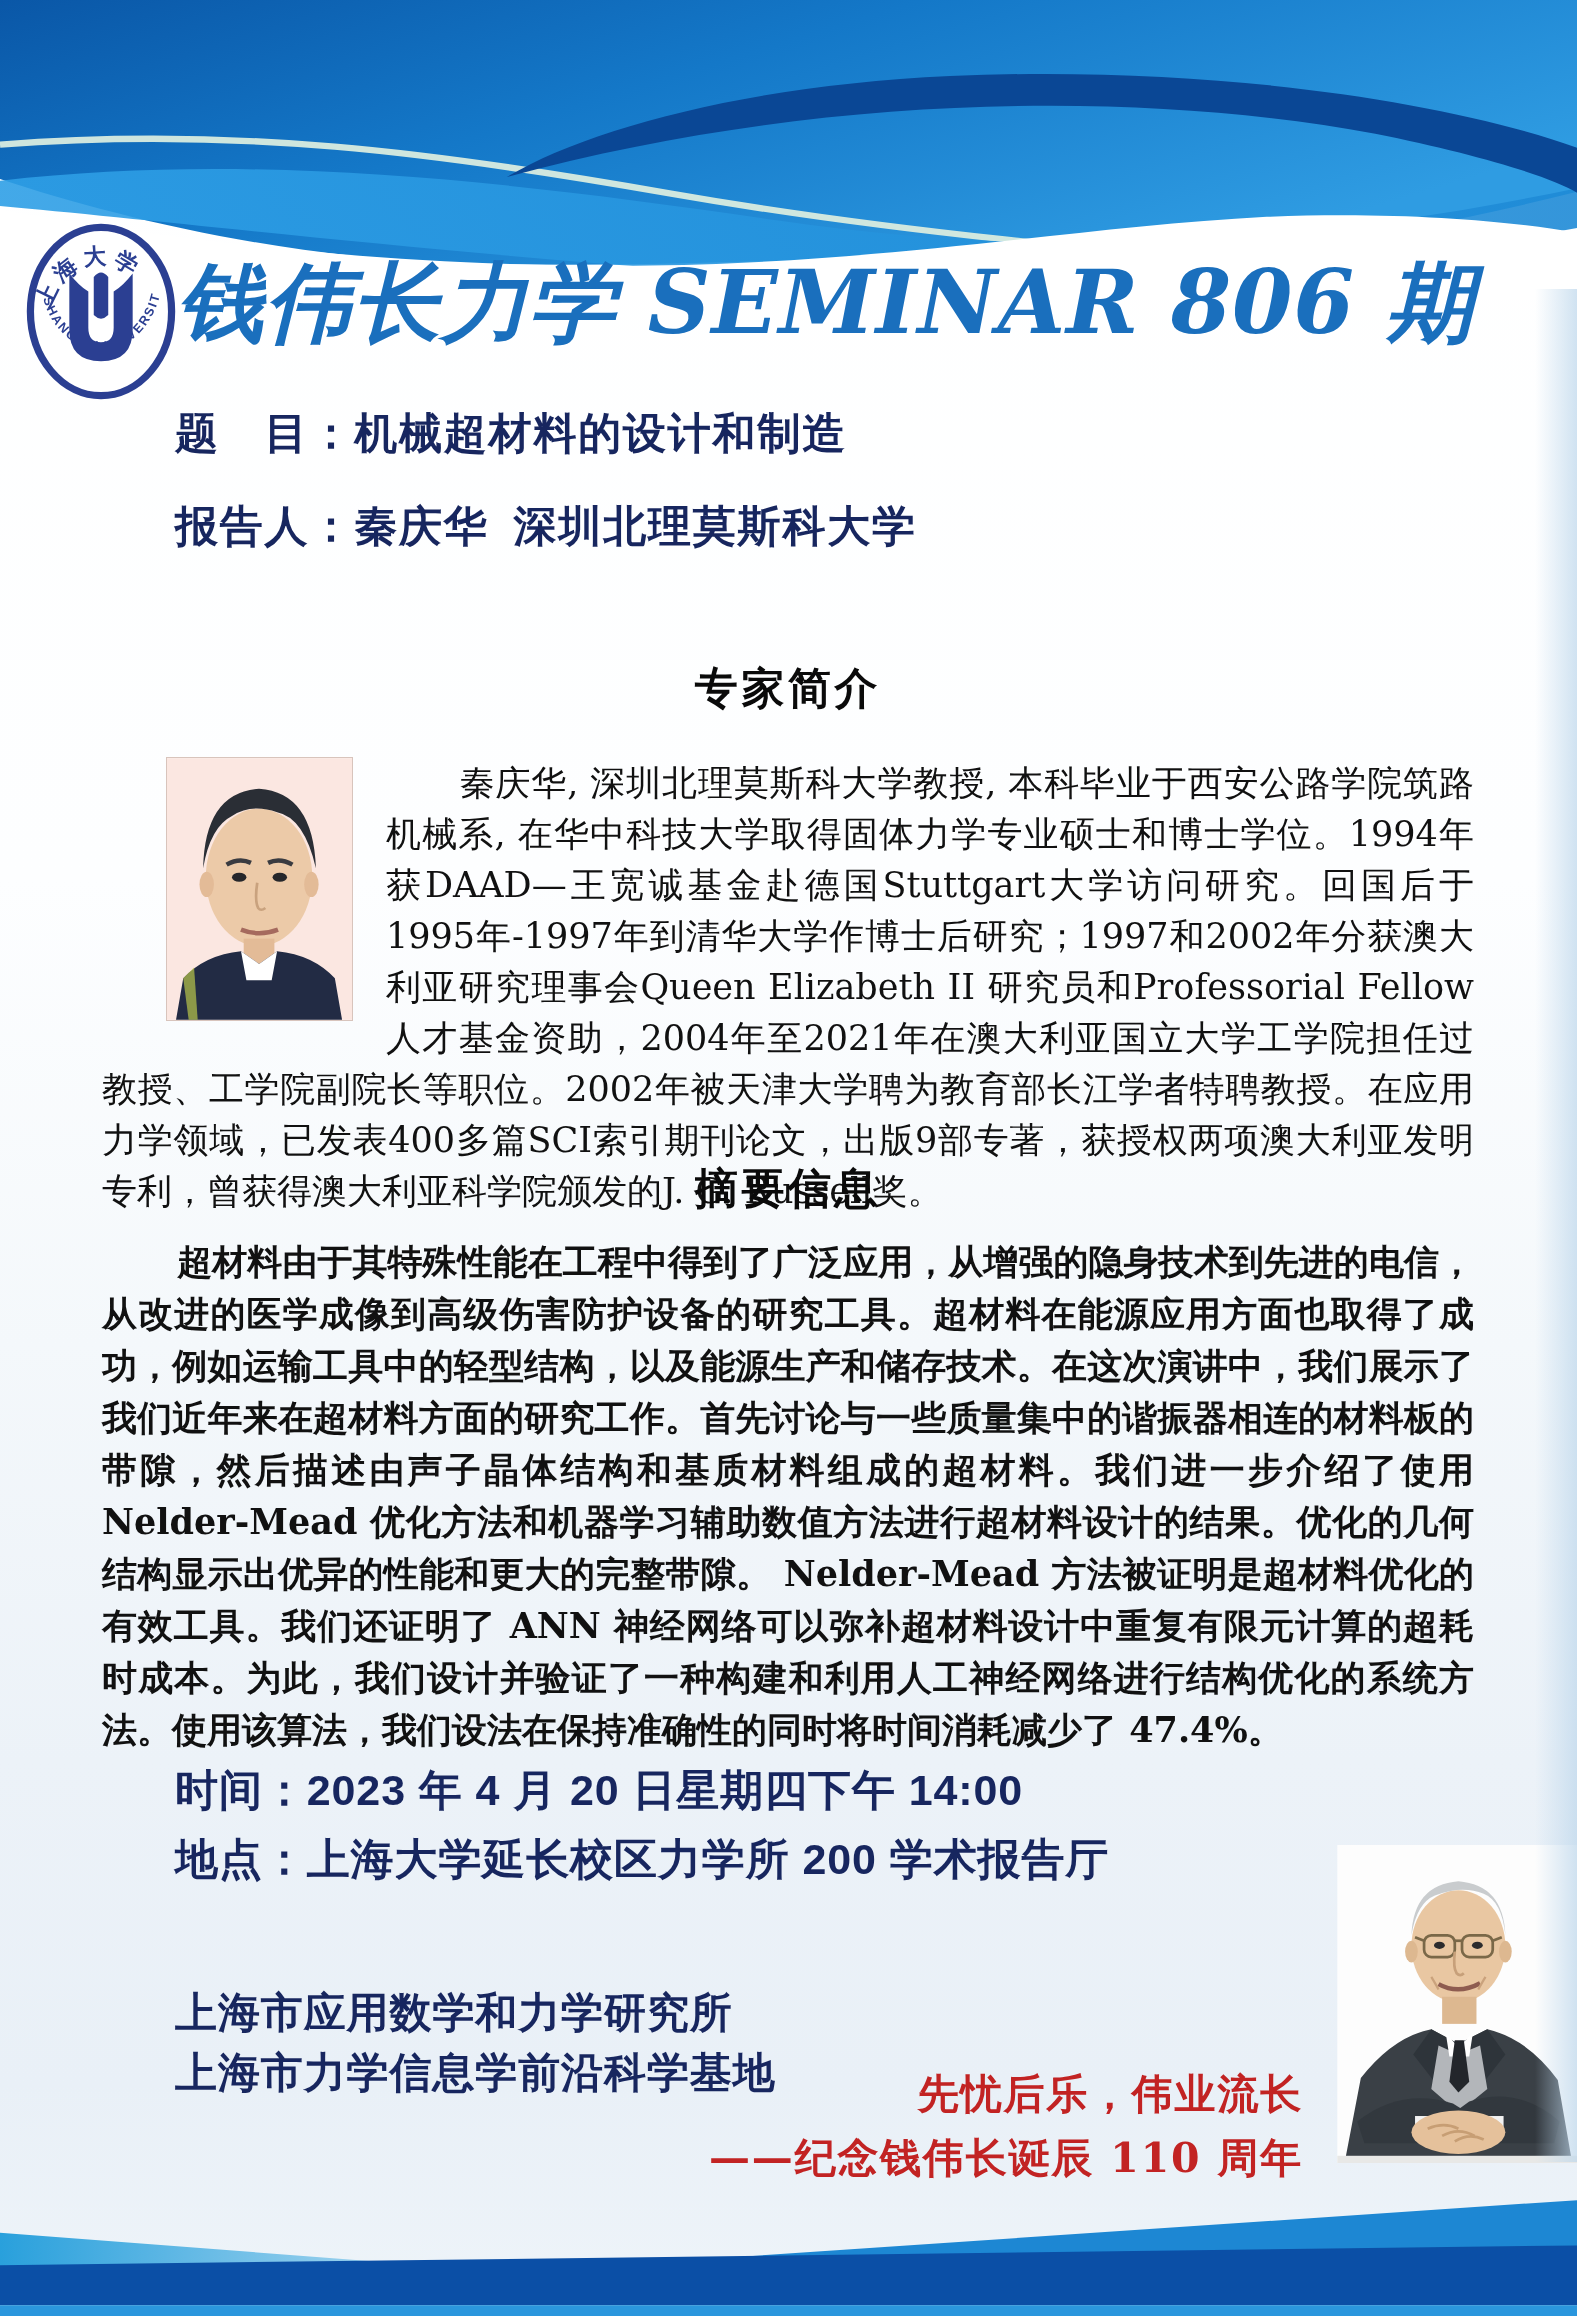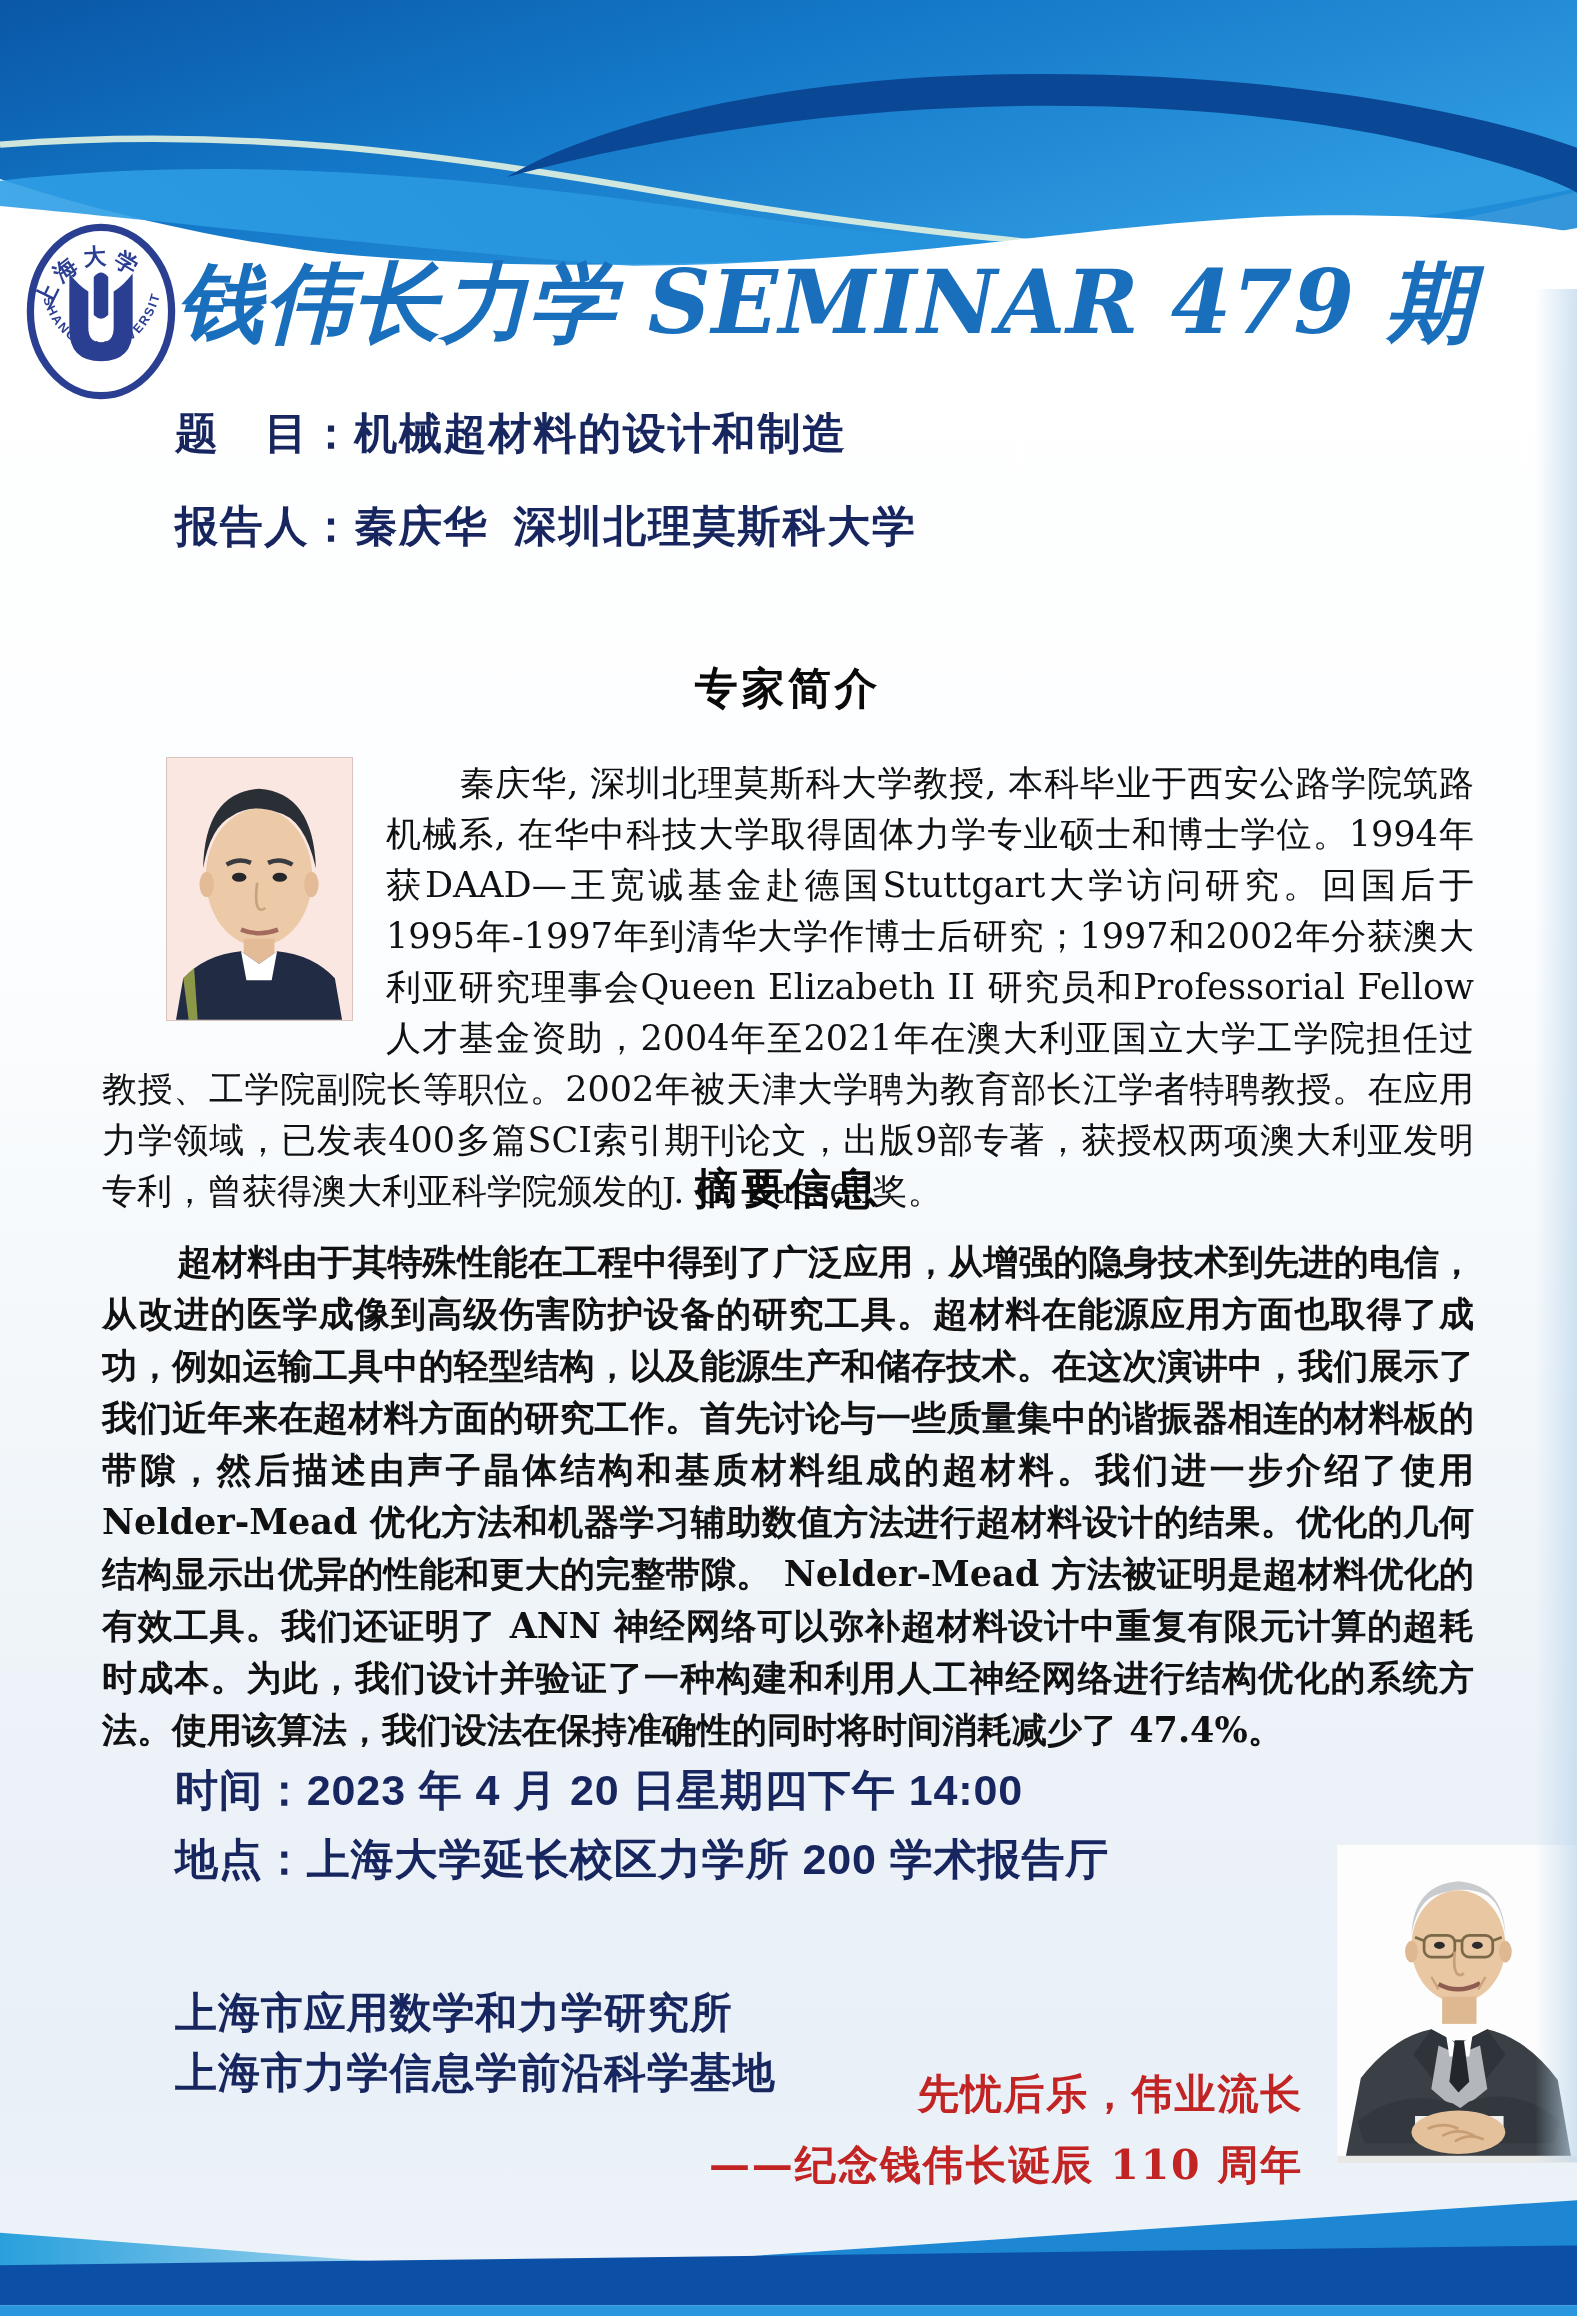--- a/index.html
+++ b/index.html
@@ -69,21 +69,21 @@
     font-weight:900;font-size:42px;line-height:60px;
     color:#17265f;letter-spacing:0.9px;white-space:nowrap;
   }
   .memorial{
     position:absolute;right:275px;top:2070px;width:651px;
     text-align:right;
     font-family:"DejaVu Serif", serif;font-weight:bold;
     font-size:41px;line-height:49px;color:#c22323;
     letter-spacing:1.8px;white-space:nowrap;
   }
-  .memorial .m-line1{margin-bottom:22px;}
+  .memorial .m-line1{margin-bottom:15px;}
   .qian-photo{position:absolute;left:1337px;top:1845px;width:241px;height:318px;}
 </style>
 </head>
 <body>
 
 <div class="poster">
 
   <svg class="header-svg" viewBox="0 0 1744 332" preserveAspectRatio="none" aria-hidden="true">
     <defs>
       <linearGradient id="hg" x1="0" y1="0" x2="1" y2="0.55">
@@ -119,21 +119,21 @@
     </text>
     <text font-family="Liberation Sans, sans-serif" font-size="14" font-weight="bold" fill="#2b3f92" letter-spacing="2">
       <textPath href="#arcBot" startOffset="2%">SHANGHAI UNIVERSITY</textPath>
     </text>
     <g>
       <path fill="#2b3f92" d="M50,58 L50,120 Q50,155 85,155 Q120,155 120,120 L120,58 Q109,72 99,78 L99,118 Q99,134 85,134 Q71,134 71,118 L71,78 Q61,72 50,58 Z"></path>
       <path fill="#2b3f92" d="M77,62 Q85,52 93,62 L93,104 Q85,112 77,104 Z"></path>
     </g>
   </svg>
 
-  <div class="page-title">钱伟长力学 SEMINAR 479 期</div>
+  <div class="page-title">钱伟长力学 SEMINAR 806 期</div>
 
   <div class="meta-line speaker-line">
     <span>报告人：</span><span>秦庆华</span><span class="affiliation">深圳北理莫斯科大学</span>
   </div>
 
   <div class="meta-line topic-line">
     <span>题　目：</span><span>机械超材料的设计和制造</span>
   </div>
 
   <div class="section-heading bio-heading">专家简介</div>

